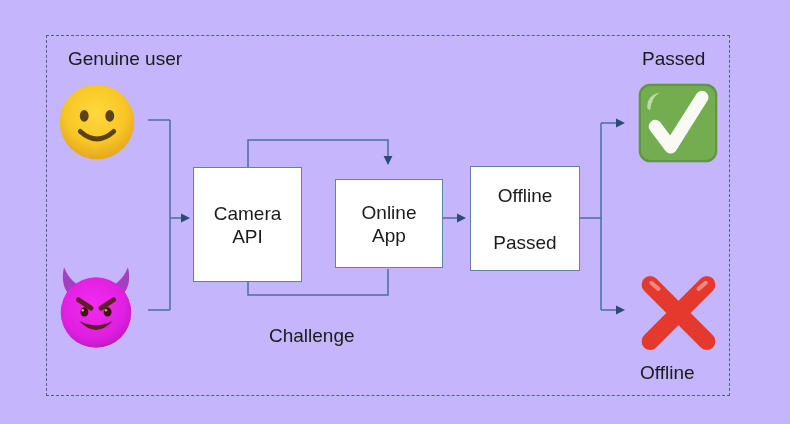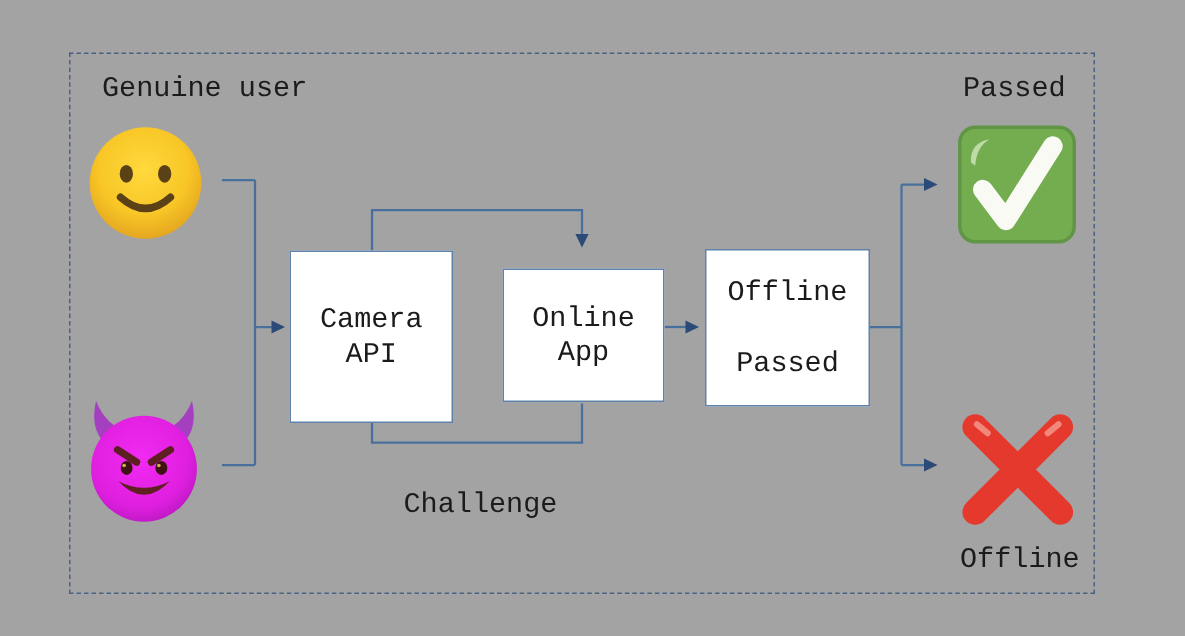--- a/index.html
+++ b/index.html
@@ -1,20 +1,20 @@
 <!DOCTYPE html>
 <html><head>
 <meta charset="utf-8">
 <style>
   html,body{margin:0;padding:0;background:#ffffff;}
   .canvas{
     position:relative;
     width:790px;height:424px;
-    background:#a3a3a3;
-    font-family:Liberation Mono, monospace;
+    background:#c4b5fd;
+    font-family:Liberation Sans, sans-serif;
     color:#1b1b1b;
     overflow:hidden;
   }
   .frame{
     position:absolute;
     left:46px;top:35px;width:684px;height:361px;
     border:1.5px dashed #4a6285;
     box-sizing:border-box;
   }
   .lbl{

